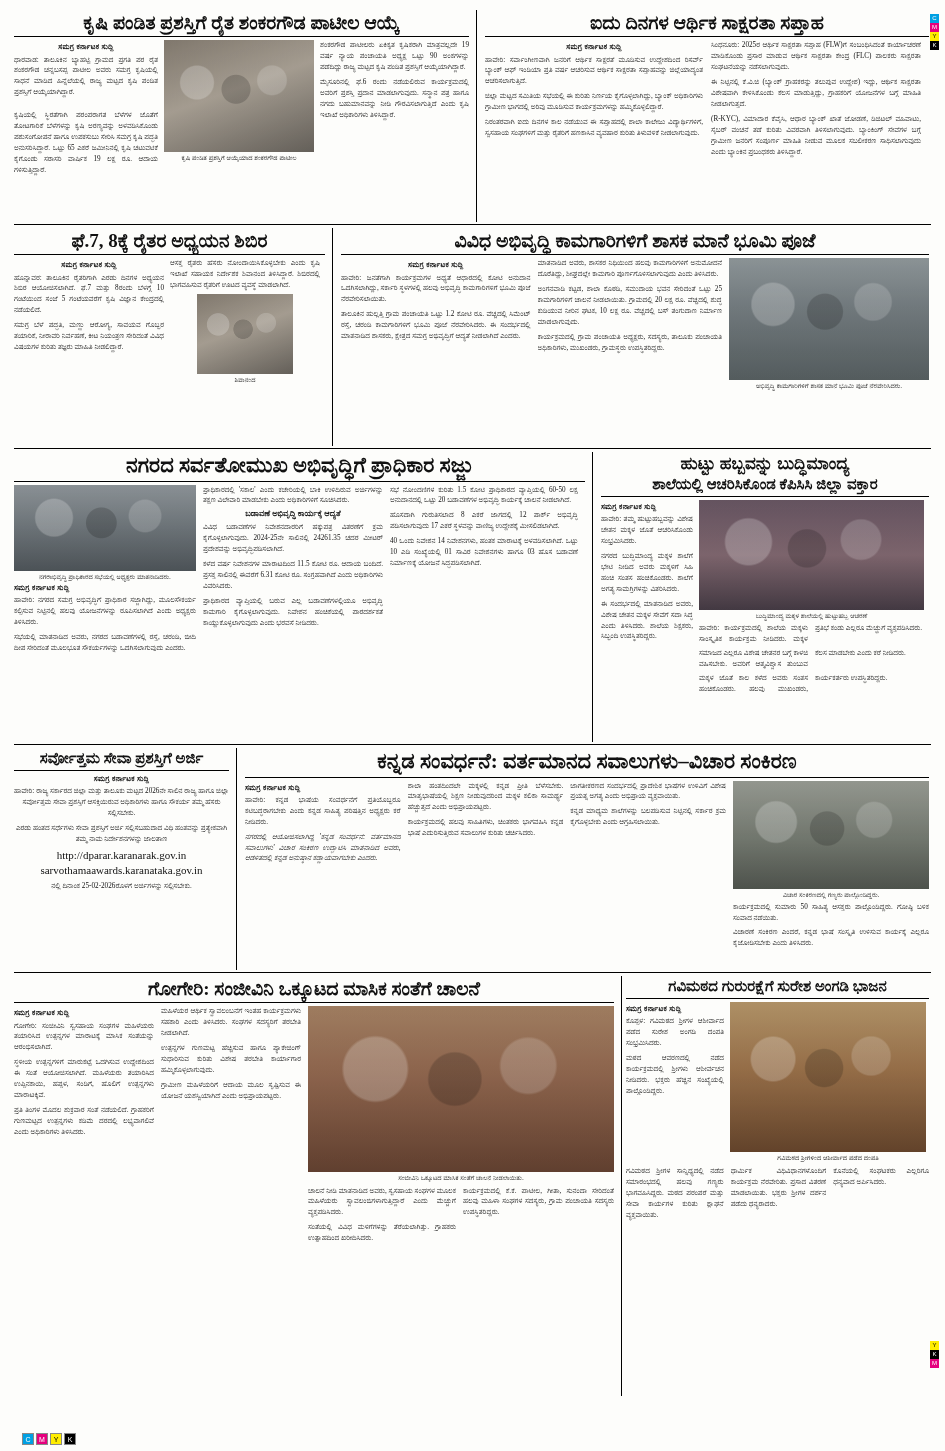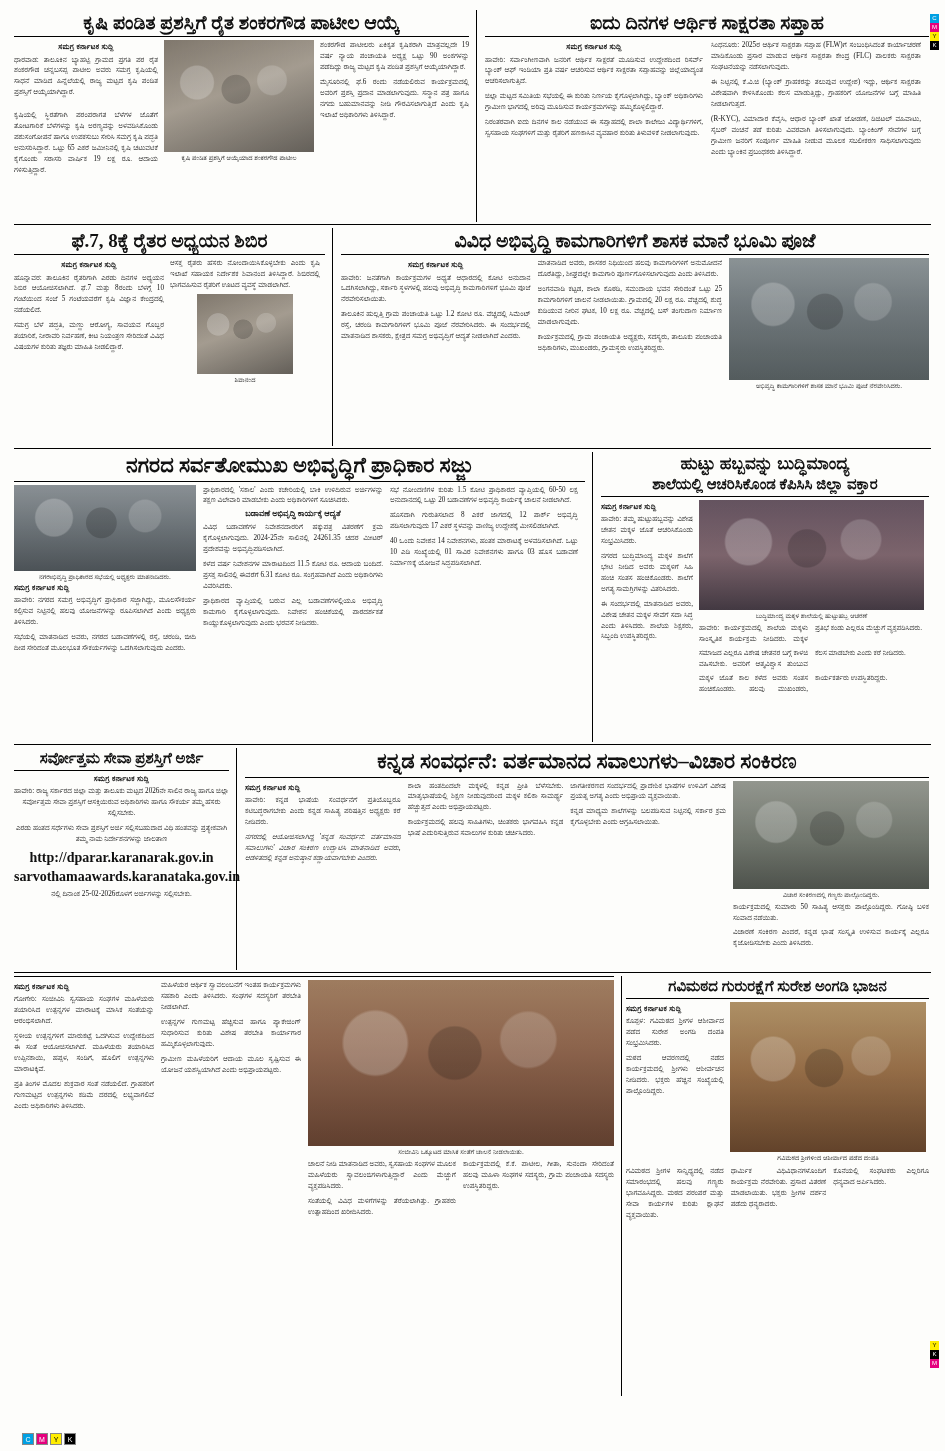--- a/index.html
+++ b/index.html
@@ -46,21 +46,21 @@
       radial-gradient(circle at 48% 44%, rgba(0,0,0,.18) 0 14%, transparent 15%),
       radial-gradient(circle at 72% 36%, rgba(255,255,255,.17) 0 11%, transparent 12%),
       linear-gradient(12deg, rgba(0,0,0,.10) 0 100%);}
 
   .cmyk{display:flex;flex-direction:column;width:9px;}
   .cmyk span{display:block;width:9px;height:9px;font-size:6px;line-height:9px;text-align:center;color:#fff;font-family:"Liberation Sans",sans-serif;}
   .c-c{background:#00a0e3;} .c-m{background:#e5007e;} .c-y{background:#ffed00;color:#000 !important;} .c-k{background:#000;}
 
   .cmyk-h{display:flex;gap:2px;}
   .cmyk-h span{display:block;width:12px;height:12px;font-size:7px;line-height:12px;text-align:center;color:#fff;border:1px solid #888;box-sizing:border-box;}
-  .linkline{font-family:"Liberation Serif",serif;font-size:14px;font-weight:bold;text-align:center;line-height:1.4;}
+  .linkline{font-family:"Liberation Serif",serif;font-size:11px;font-weight:normal;text-align:center;line-height:1.4;}
   .center{text-align:center;}
   .subhead{font-family:"Liberation Serif",serif;font-weight:bold;font-size:8.2px;}
 </style>
 </head>
 <body>
 
 <div class="page">
 
 
   <div class="row" style="height:212px;">
@@ -245,20 +245,21 @@
         </div>
       </div>
     </div>
   </div>
 
   <div class="rule" style="margin:2px 0 3px 0;"></div>
 
   <div class="row" style="height:420px;">
 
     <div class="col" style="width:607px;padding-right:7px;">
+      <h1 class="head h-lg">ಗೋಗೇರಿ: ಸಂಜೀವಿನಿ ಒಕ್ಕೂಟದ ಮಾಸಿಕ ಸಂತೆಗೆ ಚಾಲನೆ</h1>
       <div class="rule" style="margin-bottom:3px;"></div>
       <div class="row" style="gap:7px;">
         <div class="col" style="width:140px;">
           <div class="byline" style="text-align:left;">ಸಮಗ್ರ ಕರ್ನಾಟಕ ಸುದ್ದಿ</div>
           <div class="txt k">ಗೋಗೇರಿ: ಸಂಜೀವಿನಿ ಸ್ವಸಹಾಯ ಸಂಘಗಳ ಮಹಿಳೆಯರು ತಯಾರಿಸಿದ ಉತ್ಪನ್ನಗಳ ಮಾರಾಟಕ್ಕೆ ಮಾಸಿಕ ಸಂತೆಯನ್ನು ಆರಂಭಿಸಲಾಗಿದೆ.</div>
           <div class="txt k" style="margin-top:4px;">ಸ್ಥಳೀಯ ಉತ್ಪನ್ನಗಳಿಗೆ ಮಾರುಕಟ್ಟೆ ಒದಗಿಸುವ ಉದ್ದೇಶದಿಂದ ಈ ಸಂತೆ ಆಯೋಜಿಸಲಾಗಿದೆ. ಮಹಿಳೆಯರು ತಯಾರಿಸಿದ ಉಪ್ಪಿನಕಾಯಿ, ಹಪ್ಪಳ, ಸಂಡಿಗೆ, ಹೊಲಿಗೆ ಉತ್ಪನ್ನಗಳು ಮಾರಾಟಕ್ಕಿವೆ.</div>
           <div class="txt k" style="margin-top:4px;">ಪ್ರತಿ ತಿಂಗಳ ಮೊದಲ ಶುಕ್ರವಾರ ಸಂತೆ ನಡೆಯಲಿದೆ. ಗ್ರಾಹಕರಿಗೆ ಗುಣಮಟ್ಟದ ಉತ್ಪನ್ನಗಳು ಕಡಿಮೆ ದರದಲ್ಲಿ ಲಭ್ಯವಾಗಲಿವೆ ಎಂದು ಅಧಿಕಾರಿಗಳು ತಿಳಿಸಿದರು.</div>
         </div>
         <div class="col" style="width:140px;">
           <div class="txt k">ಮಹಿಳೆಯರ ಆರ್ಥಿಕ ಸ್ವಾವಲಂಬನೆಗೆ ಇಂತಹ ಕಾರ್ಯಕ್ರಮಗಳು ಸಹಕಾರಿ ಎಂದು ತಿಳಿಸಿದರು. ಸಂಘಗಳ ಸದಸ್ಯರಿಗೆ ತರಬೇತಿ ನೀಡಲಾಗಿದೆ.</div>

